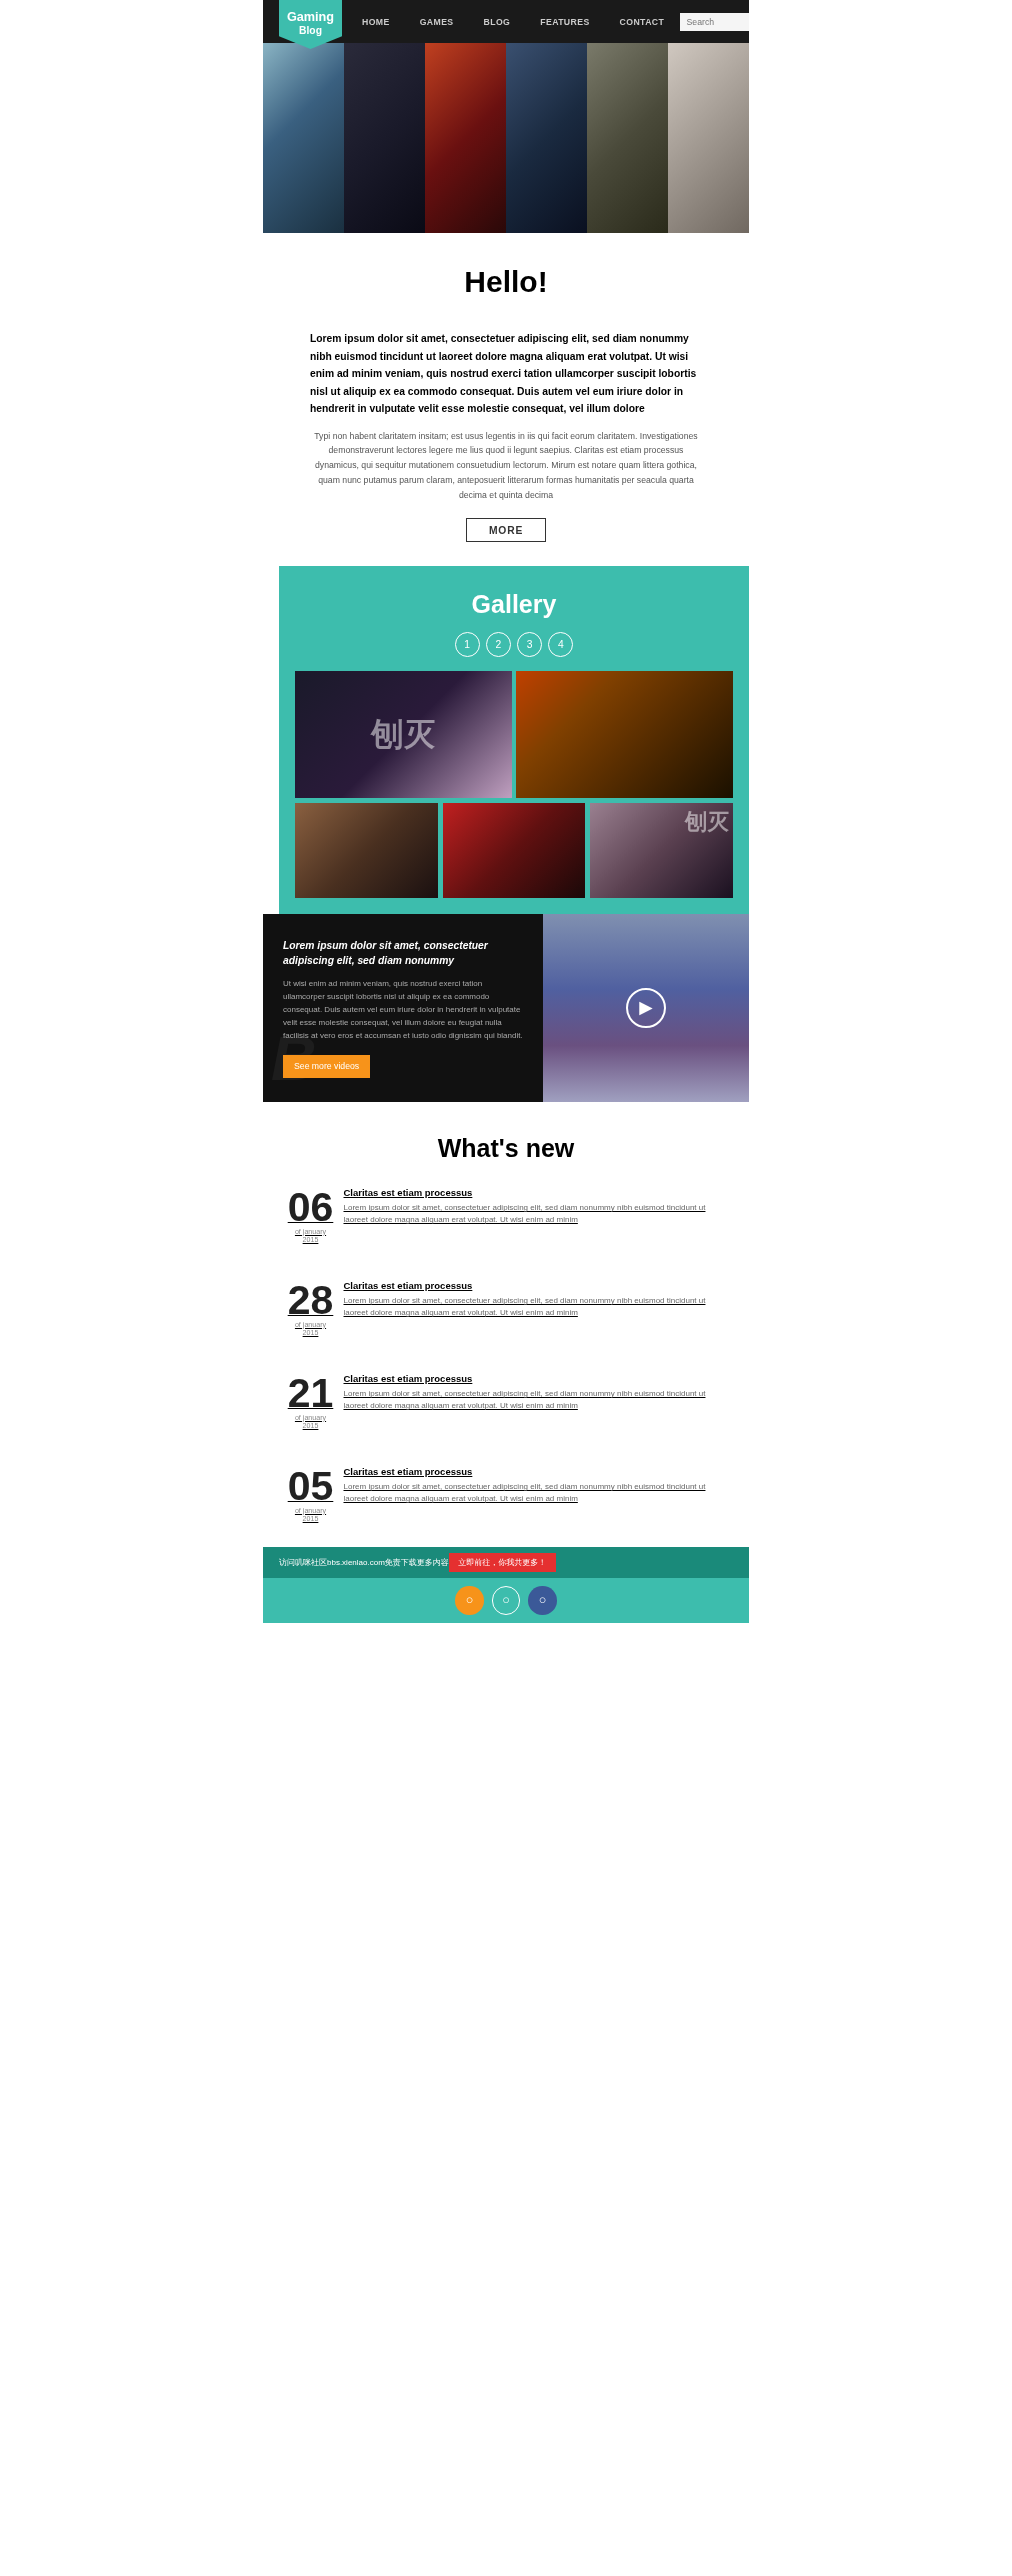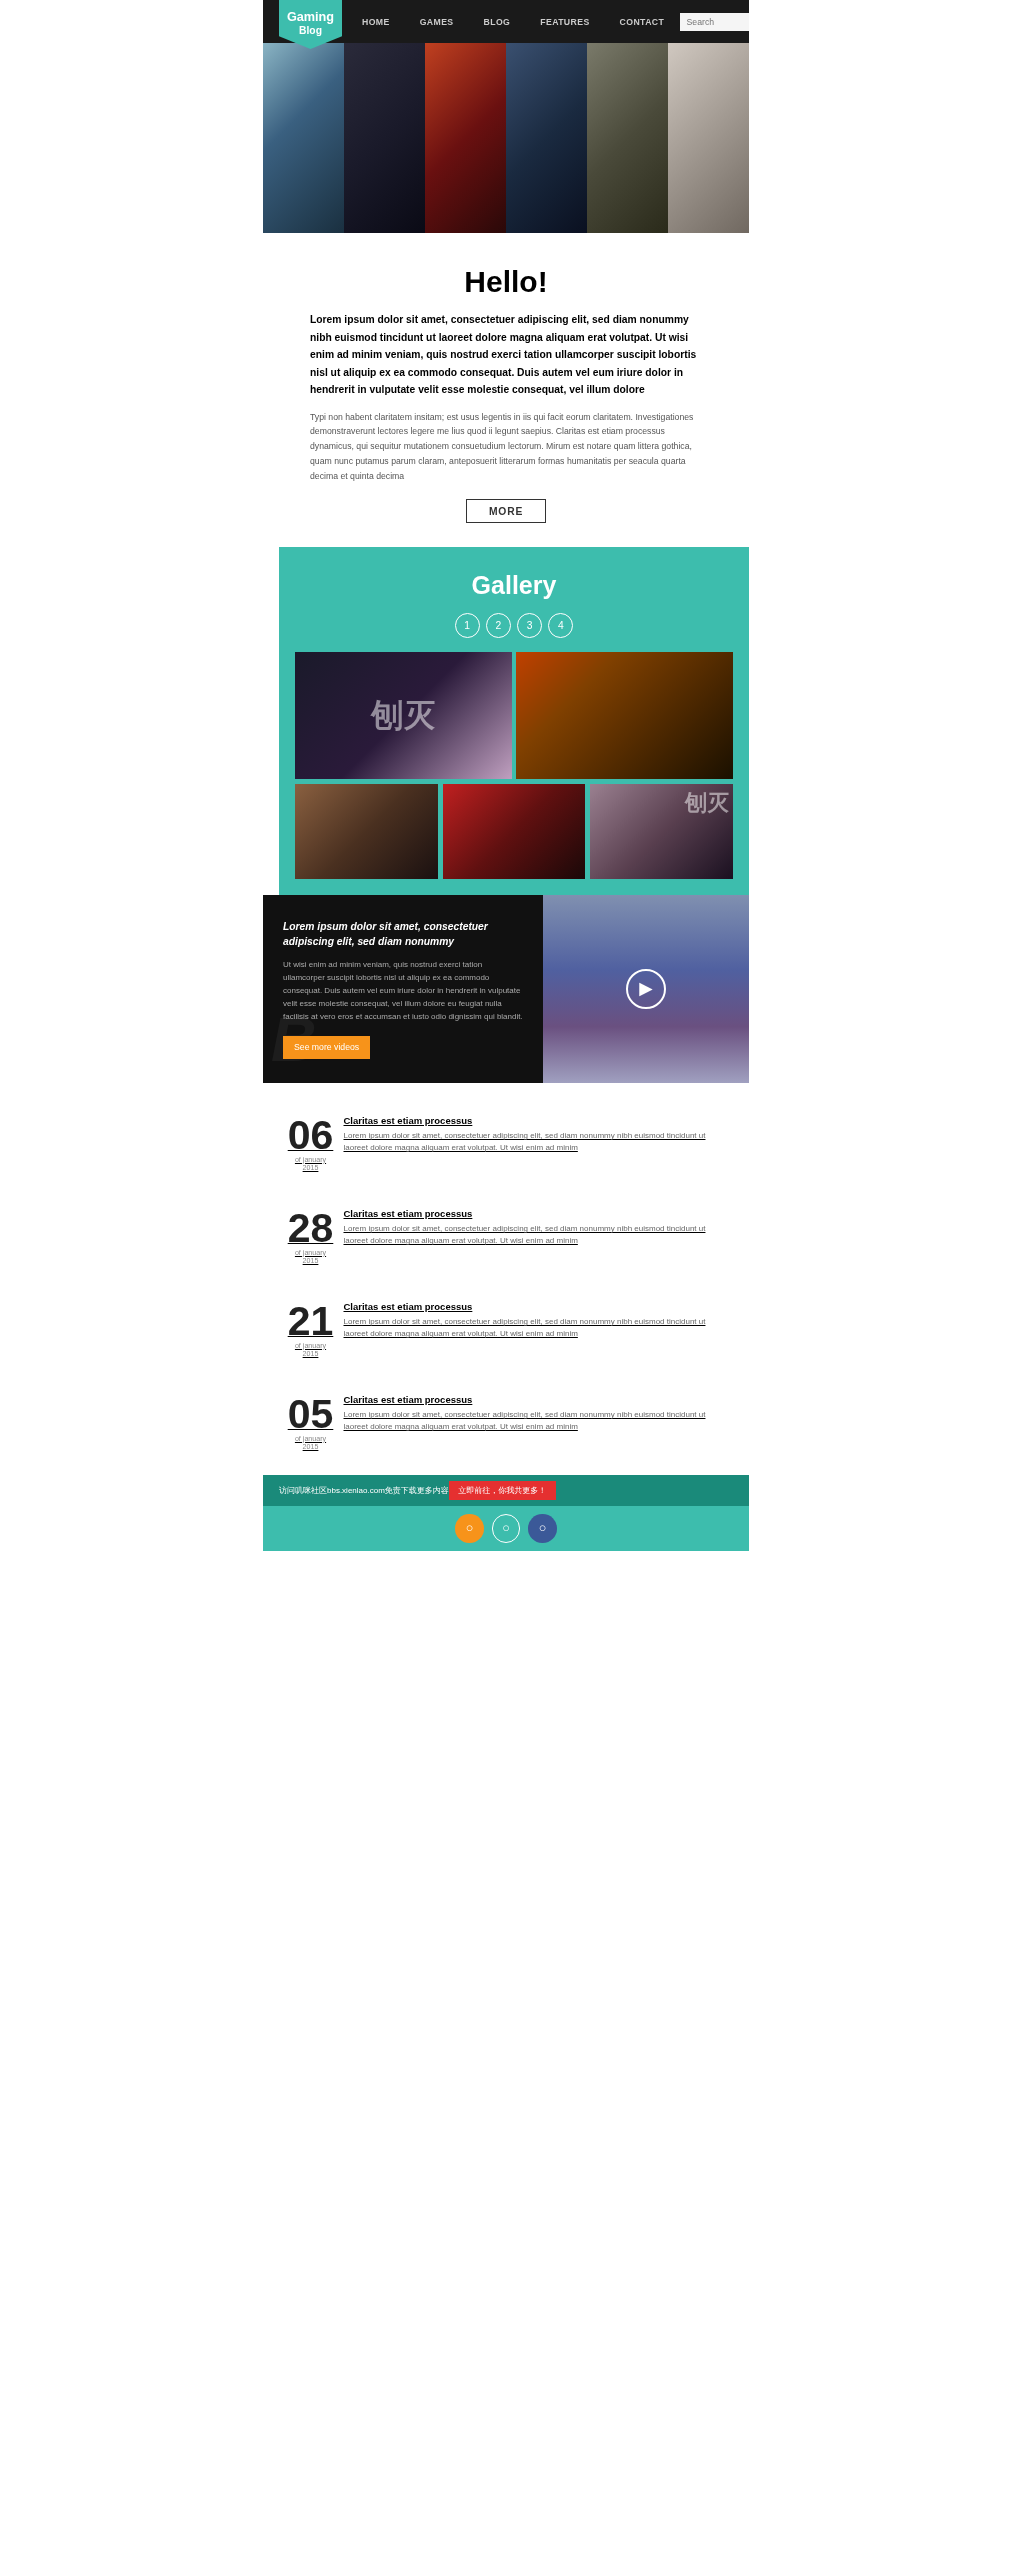--- a/index.html
+++ b/index.html
@@ -82,35 +82,35 @@
     }
 
     
     .hello-section {
       padding: 32px 47px 24px;
       text-align: center;
     }
     .hello-title {
       font-size: 30px;
       font-weight: bold;
-      margin-bottom: 12px;
+      margin-bottom: 31px;
       text-align: center;
     }
     .hello-bold {
       font-size: 10.3px;
       font-weight: bold;
       line-height: 1.7;
       margin-bottom: 11px;
       text-align: left;
     }
     .hello-normal {
       font-size: 8.7px;
       line-height: 1.7;
       color: #555;
-      text-align: left;
+      text-align: center;
       margin-bottom: 16px;
     }
     .more-btn {
       display: inline-block;
       border: 1.6px solid #333;
       padding: 5.5px 22px;
       font-weight: bold;
       font-size: 10.3px;
       letter-spacing: 0.8px;
       cursor: pointer;
@@ -426,20 +426,21 @@
     <p class="video-text-italic" style="position:relative;z-index:1;">Lorem ipsum dolor sit amet, consectetuer adipiscing elit, sed diam nonummy</p>
     <p class="video-text-normal" style="position:relative;z-index:1;">Ut wisi enim ad minim veniam, quis nostrud exerci tation ullamcorper suscipit lobortis nisl ut aliquip ex ea commodo consequat. Duis autem vel eum iriure dolor in hendrerit in vulputate velit esse molestie consequat, vel illum dolore eu feugiat nulla facilisis at vero eros et accumsan et iusto odio dignissim qui blandit.</p>
     <button class="see-more-btn" style="position:relative;z-index:1;">See more videos</button>
   </div>
   <div class="video-thumb">
     <div class="play-btn">▶</div>
   </div>
 </div>
 
 <div class="whats-new">
+  <h2 class="whats-new-title">What's new</h2>
   <div class="news-grid">
 
     <div class="news-item">
       <div class="news-date-block">
         <span class="news-day">06</span>
         <span class="news-month">of january 2015</span>
       </div>
       <div class="news-content">
         <div class="news-headline">Claritas est etiam processus</div>
         <div class="news-text">Lorem ipsum dolor sit amet, consectetuer adipiscing elit, sed diam nonummy nibh euismod tincidunt ut laoreet dolore magna aliquam erat volutpat. Ut wisi enim ad minim</div>

